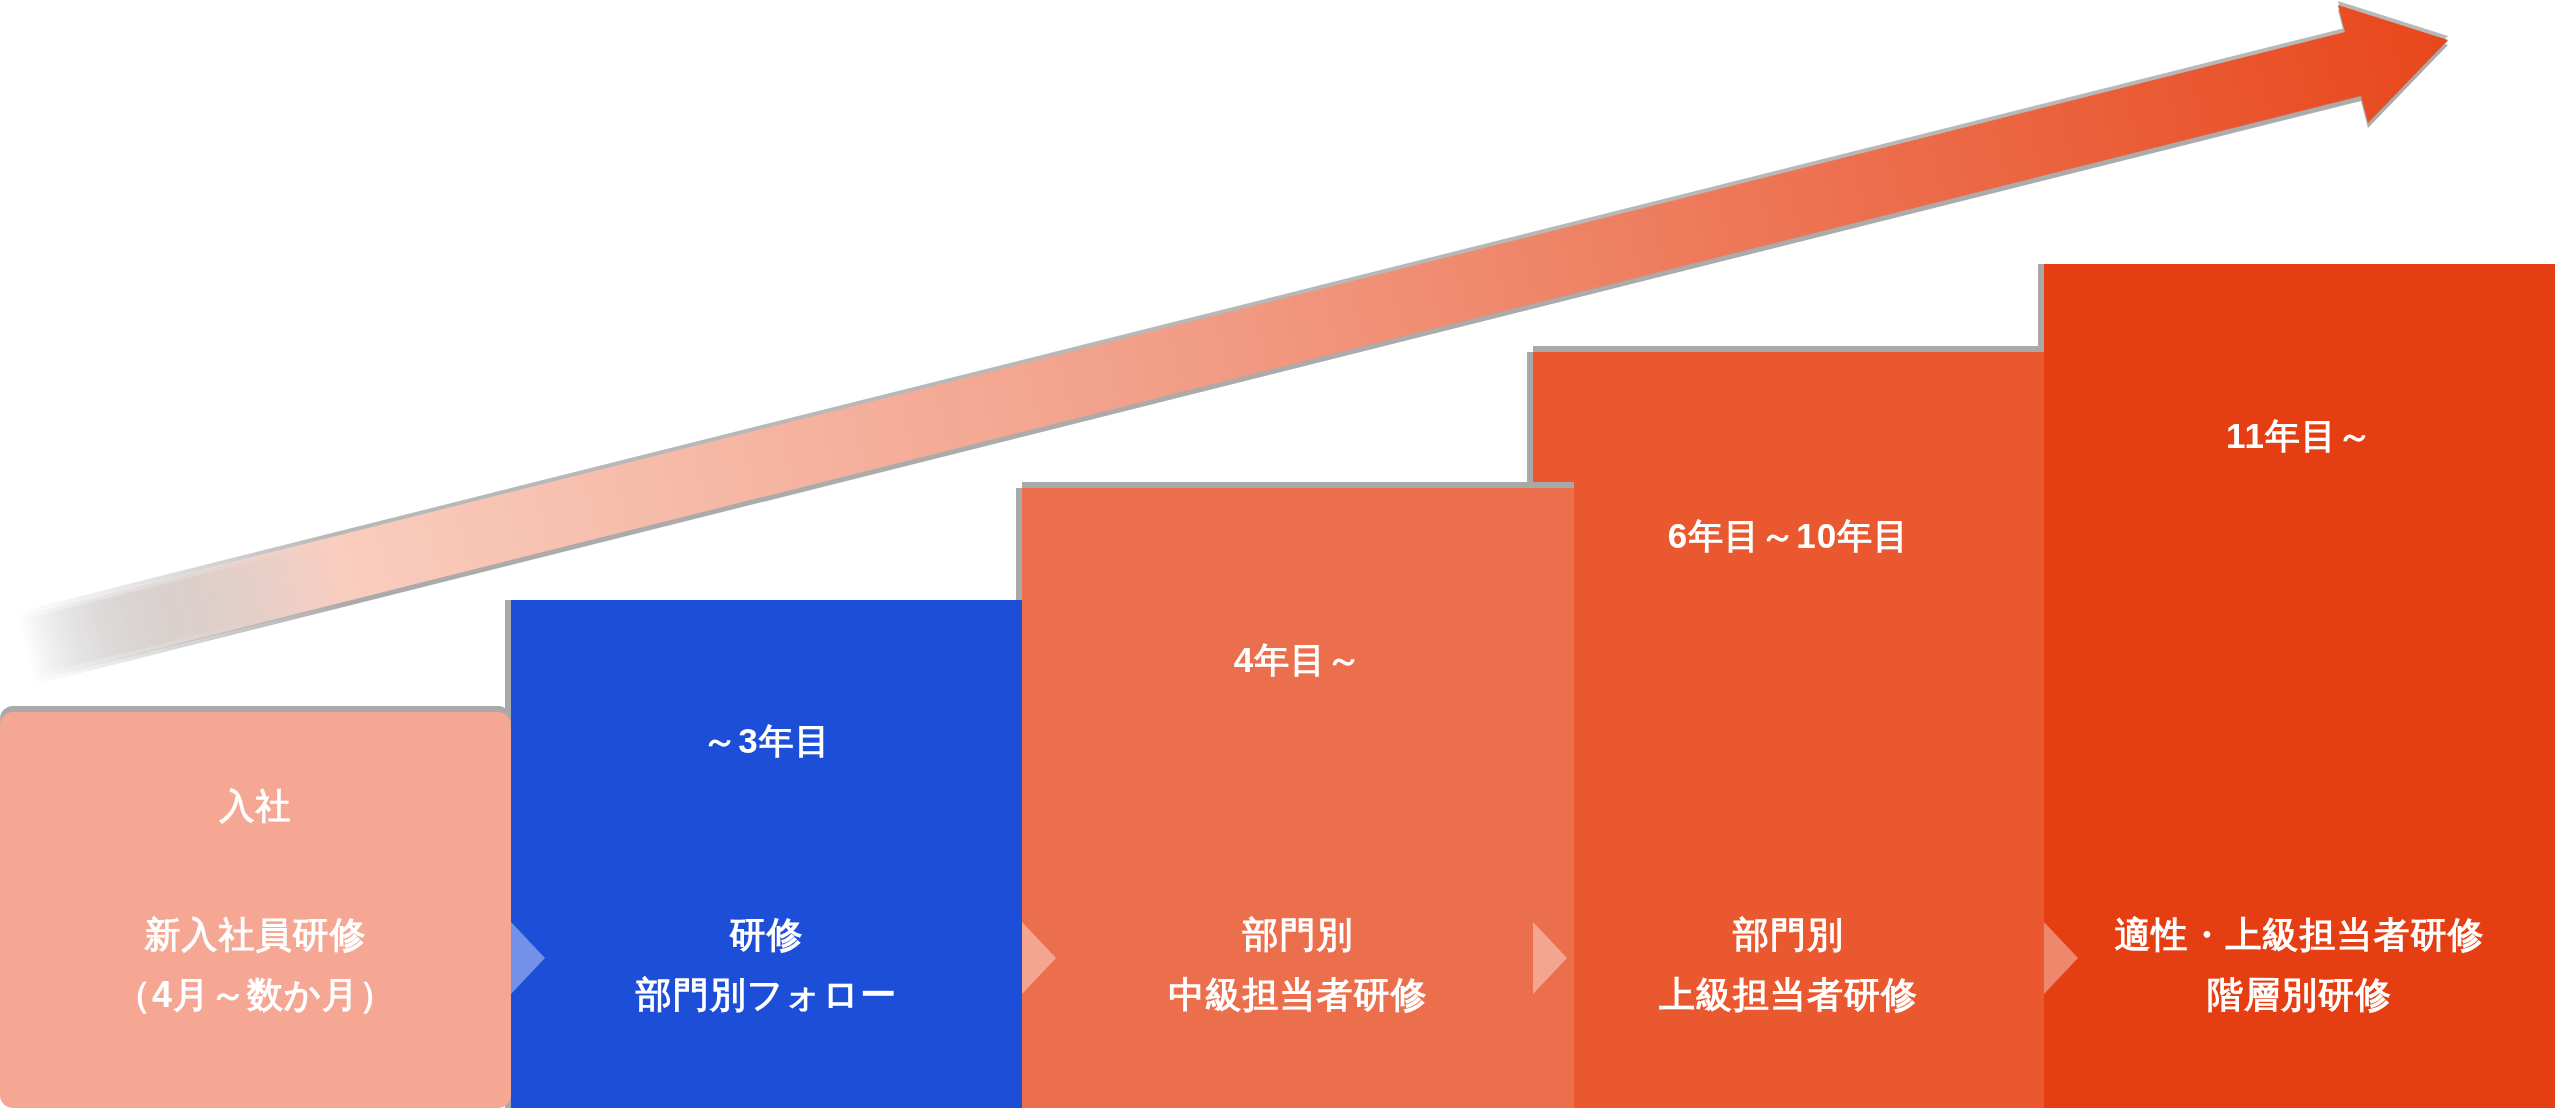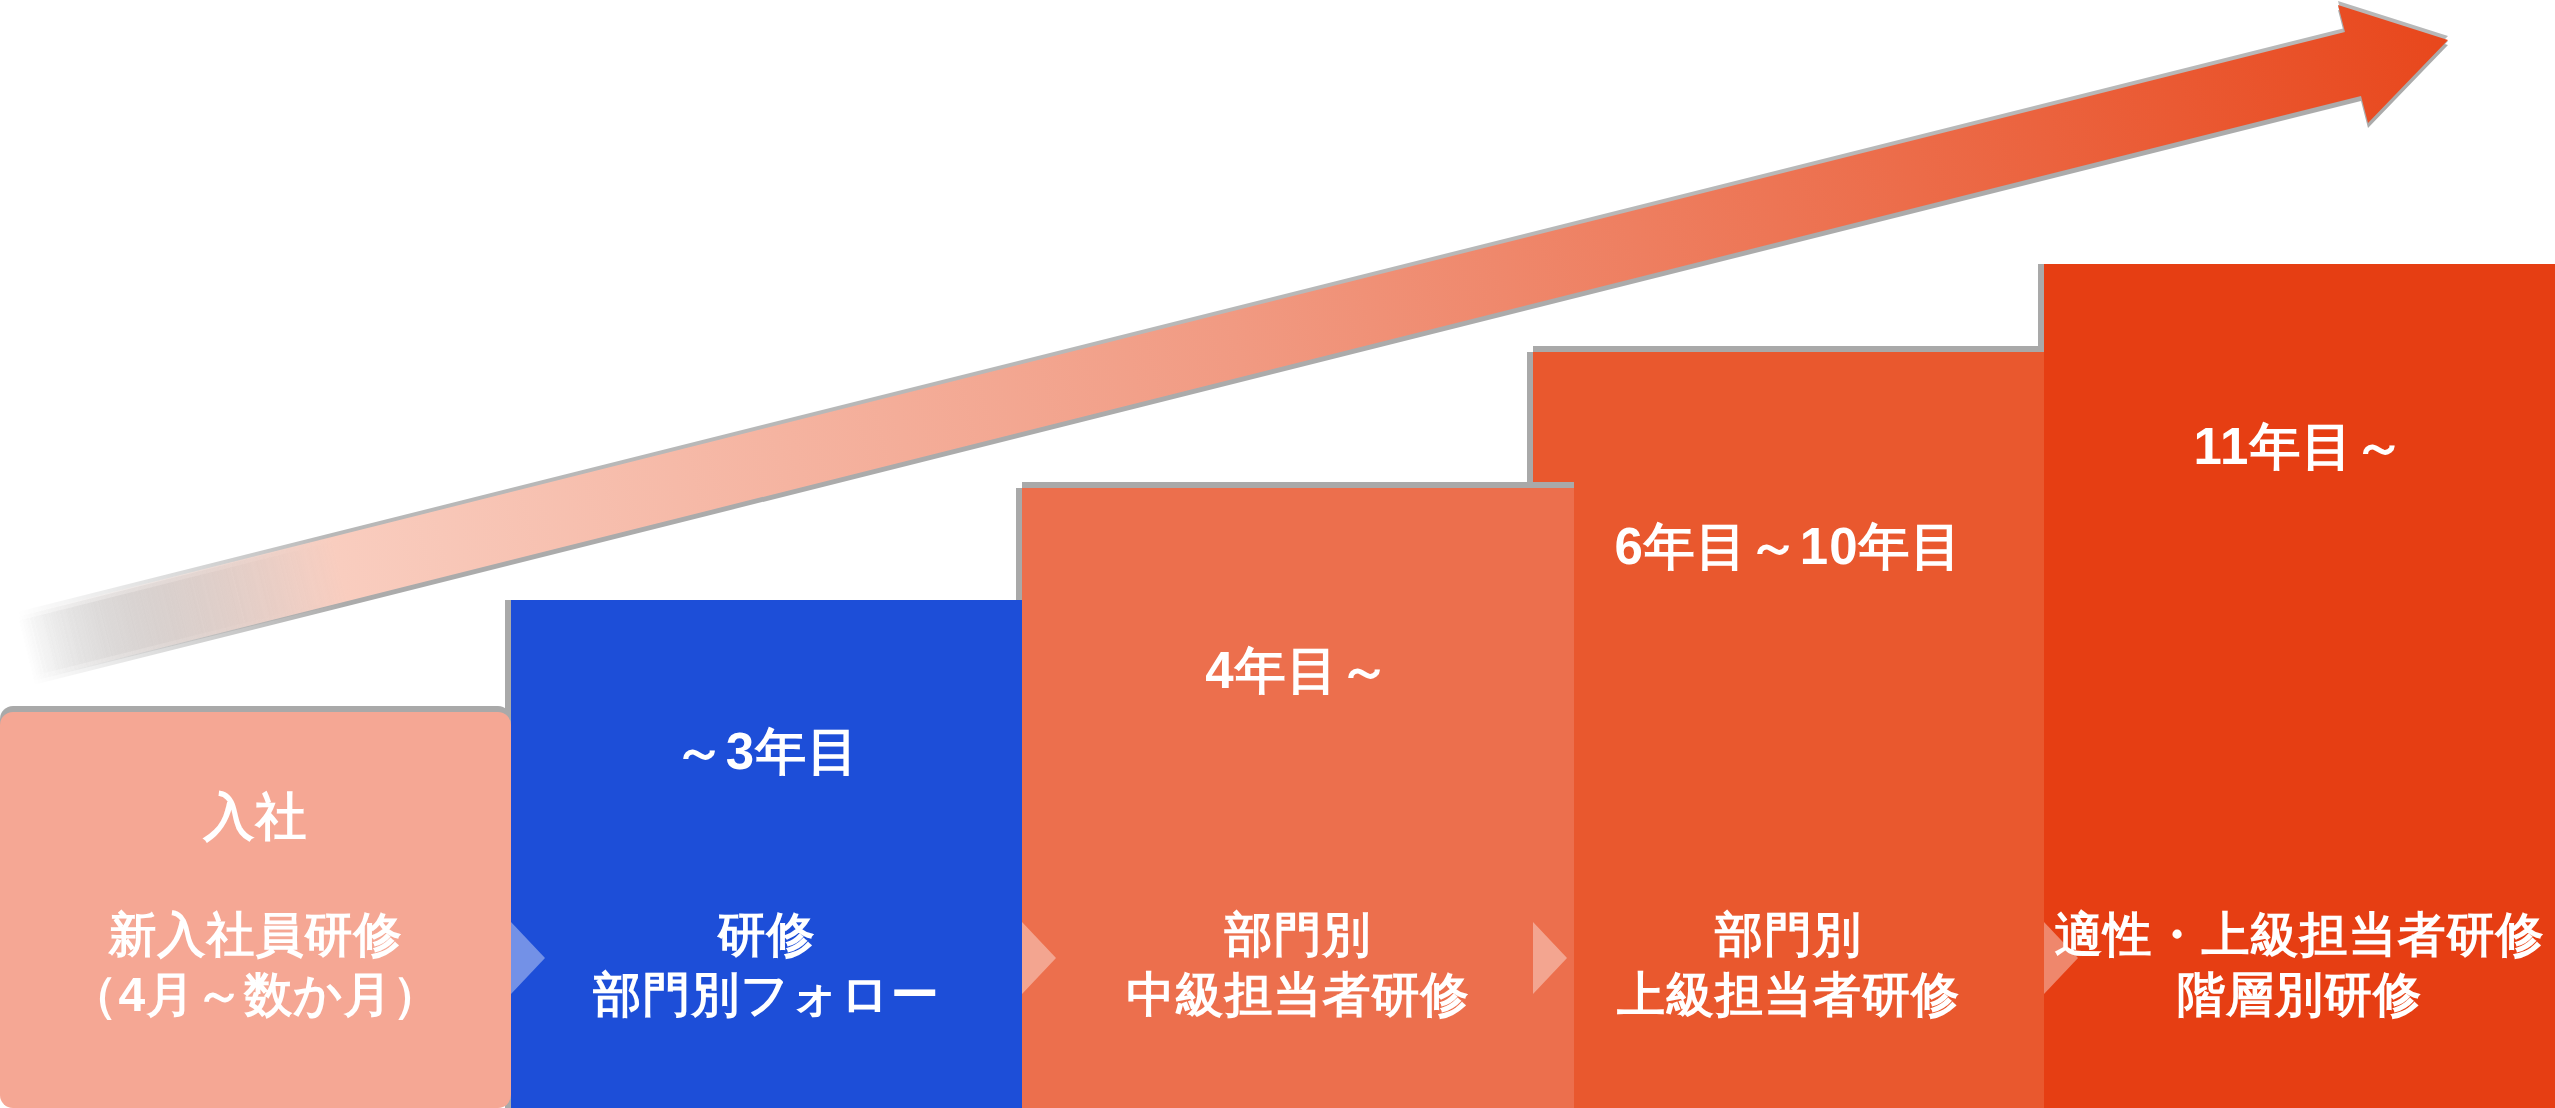--- a/index.html
+++ b/index.html
@@ -35,39 +35,39 @@
   .step2 { left: 511px;  height: 508px; z-index: 40; box-shadow: -6px 0 0 #a9a9a9; }
   .step3 { left: 1022px; height: 620px; z-index: 30; box-shadow: 0 -6px 0 #a9a9a9, -6px 0 0 #a9a9a9; padding-left: 41px; }
   .step4 { left: 1533px; height: 756px; z-index: 20; box-shadow: 0 -6px 0 #a9a9a9, -6px 0 0 #a9a9a9; }
   .step5 { left: 2044px; height: 844px; z-index: 10; box-shadow: -6px 0 0 #a9a9a9; }
 
   .year {
     position: absolute;
     left: 0;
     right: 0;
     text-align: center;
-    font-size: 51px;
+    font-size: 35px;
     font-weight: bold;
     color: #ffffff;
     letter-spacing: 1px;
     white-space: nowrap;
   }
   .step1 .year { top: 71px; }
   .step2 .year { top: 118px; }
   .step3 .year { top: 149px; }
   .step4 .year { top: 161px; }
   .step5 .year { top: 149px; }
 
   .training {
     position: absolute;
     left: 0;
     right: 0;
     bottom: 83px;
     text-align: center;
-    font-size: 48px;
+    font-size: 36px;
     font-weight: bold;
     color: #ffffff;
     line-height: 60px;
     letter-spacing: 1px;
     white-space: nowrap;
   }
 
   
   .chev {
     position: absolute;

